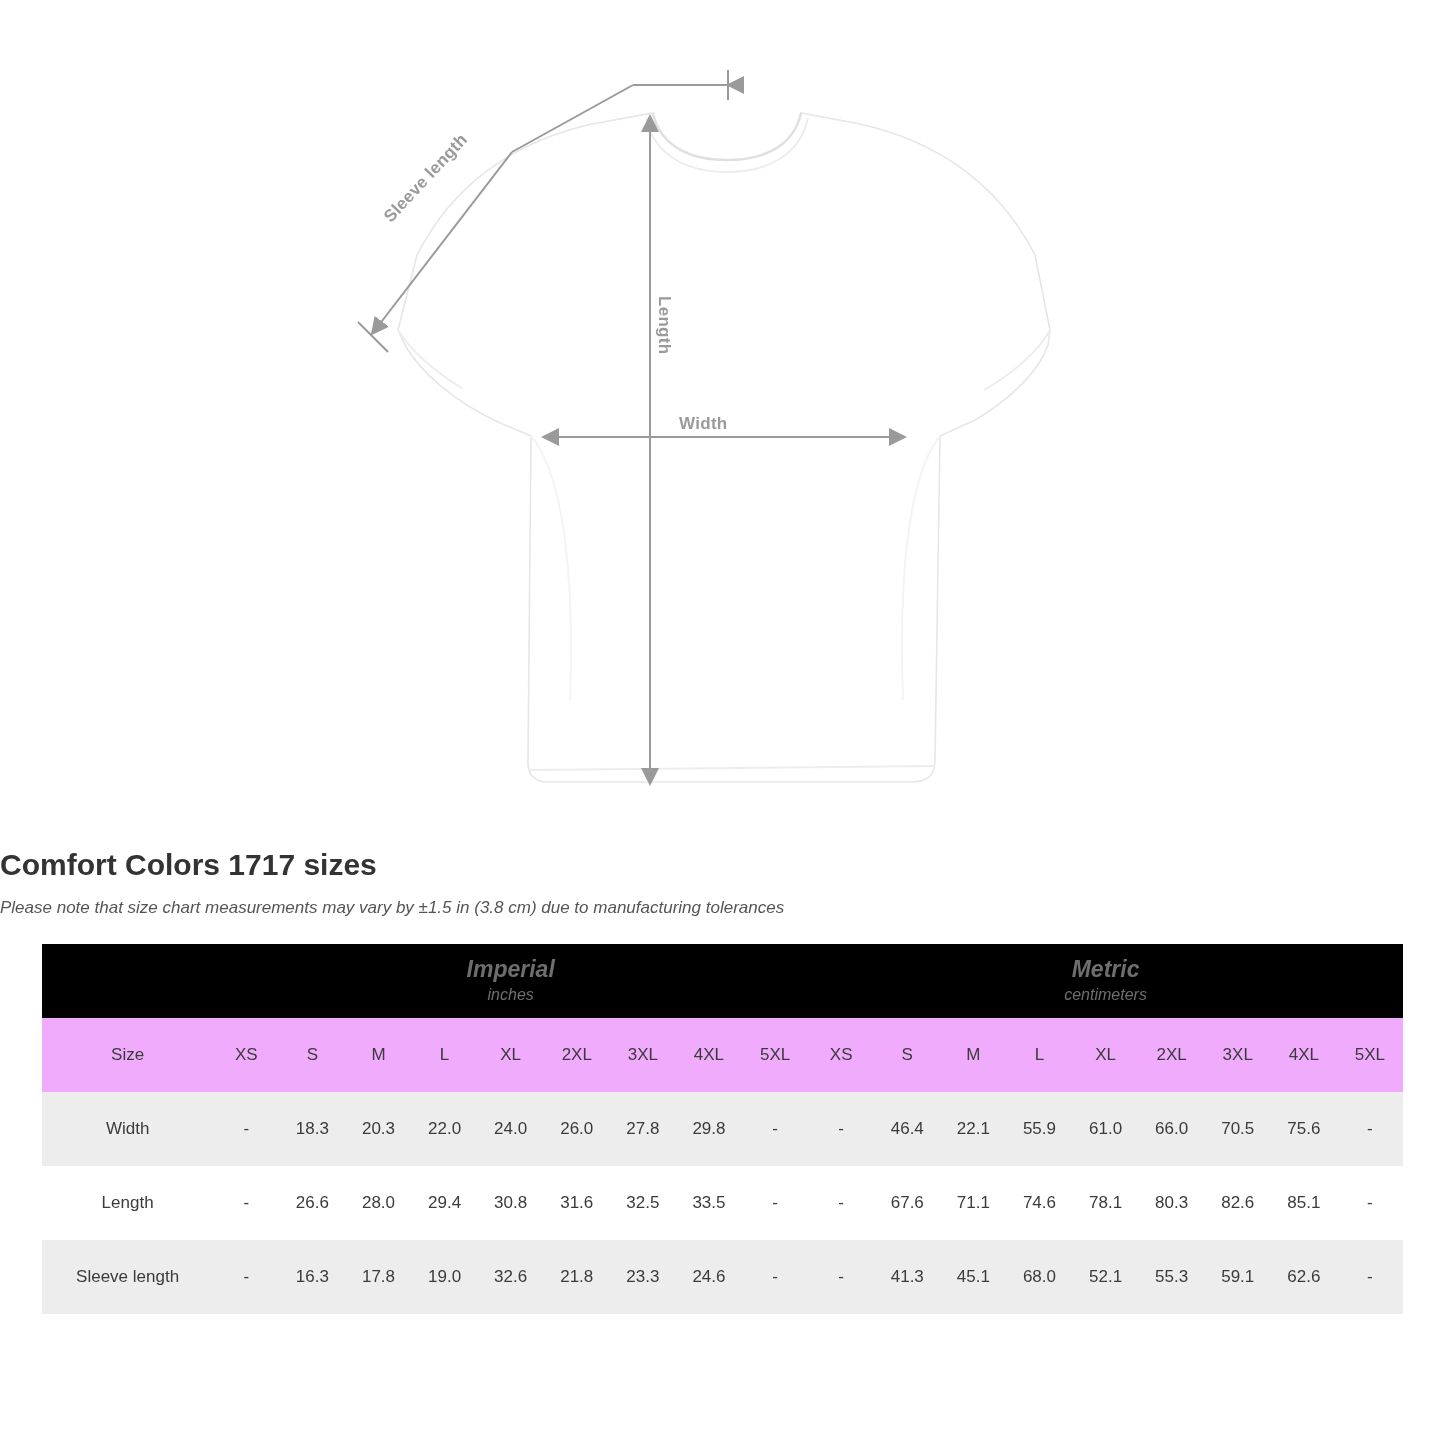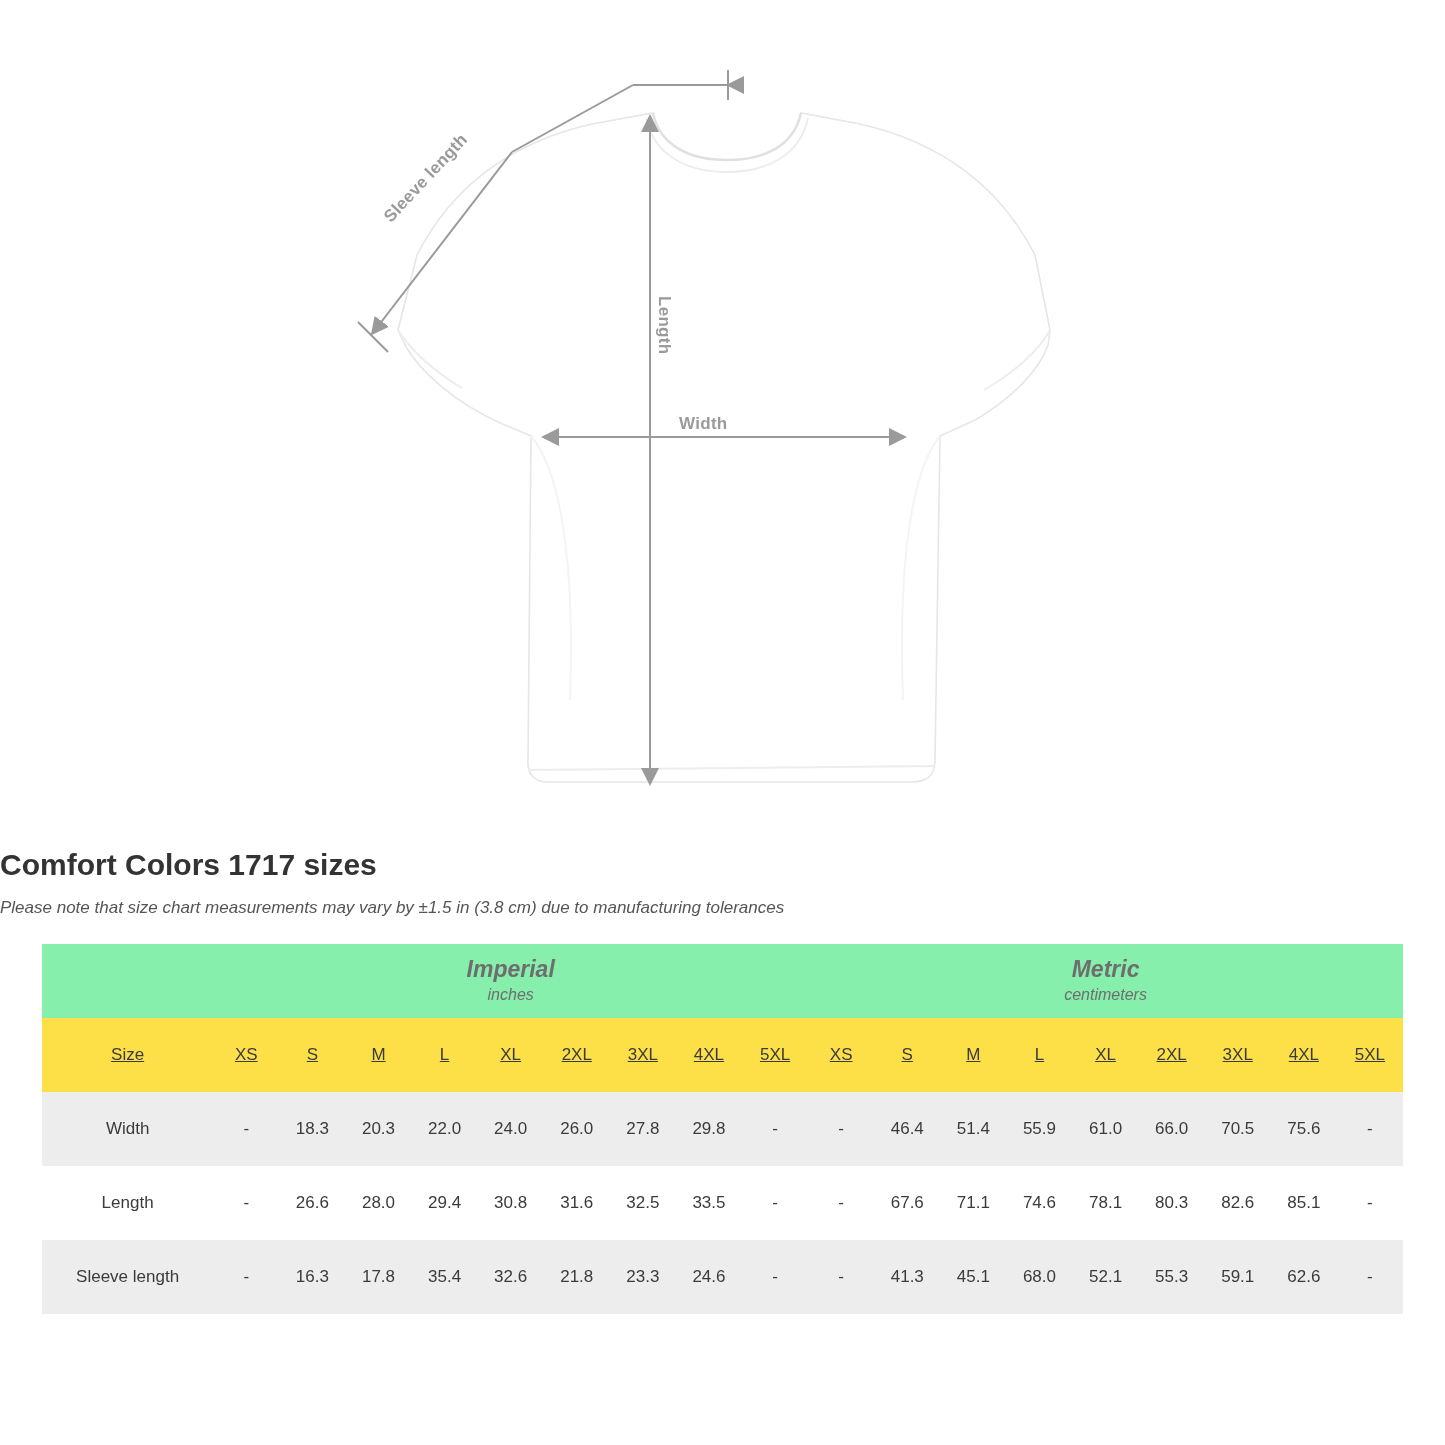--- a/index.html
+++ b/index.html
@@ -87,41 +87,40 @@
     text-align: center;
     font-size: 17px;
     color: #3b3b3b;
     font-weight: normal;
     padding: 0;
     height: 74px;
     vertical-align: middle;
   }
   .unit-head td {
     height: 105px;
-    background: #86efac;
+    background: #000000;
   }
   .unit-name {
     font-size: 23px;
     font-weight: bold;
     font-style: italic;
     color: #6e6e6e;
     line-height: 1.25;
   }
   .unit-sub {
     font-size: 16px;
     font-style: italic;
     color: #6e6e6e;
     line-height: 1.5;
   }
   .row-head td {
     font-weight: bold;
     font-size: 17px;
     color: #3b3b3b;
-    background: #fde047;
-    text-decoration: underline;
+    background: #f0abfc;
   }
   .rowlabel {
     font-weight: bold;
     font-size: 17px;
     color: #3b3b3b;
   }
   tr.shaded td {
     background: #ededed;
   }
   tr.plain td {
@@ -270,21 +269,21 @@
           <td>18.3</td>
           <td>20.3</td>
           <td>22.0</td>
           <td>24.0</td>
           <td>26.0</td>
           <td>27.8</td>
           <td>29.8</td>
           <td>-</td>
           <td>-</td>
           <td>46.4</td>
-          <td>51.4</td>
+          <td>22.1</td>
           <td>55.9</td>
           <td>61.0</td>
           <td>66.0</td>
           <td>70.5</td>
           <td>75.6</td>
           <td>-</td>
         </tr>
 
         <tr class="plain">
           <td class="rowlabel">Length</td>
@@ -306,21 +305,21 @@
           <td>82.6</td>
           <td>85.1</td>
           <td>-</td>
         </tr>
 
         <tr class="shaded">
           <td class="rowlabel">Sleeve length</td>
           <td>-</td>
           <td>16.3</td>
           <td>17.8</td>
-          <td>35.4</td>
+          <td>19.0</td>
           <td>32.6</td>
           <td>21.8</td>
           <td>23.3</td>
           <td>24.6</td>
           <td>-</td>
           <td>-</td>
           <td>41.3</td>
           <td>45.1</td>
           <td>68.0</td>
           <td>52.1</td>

